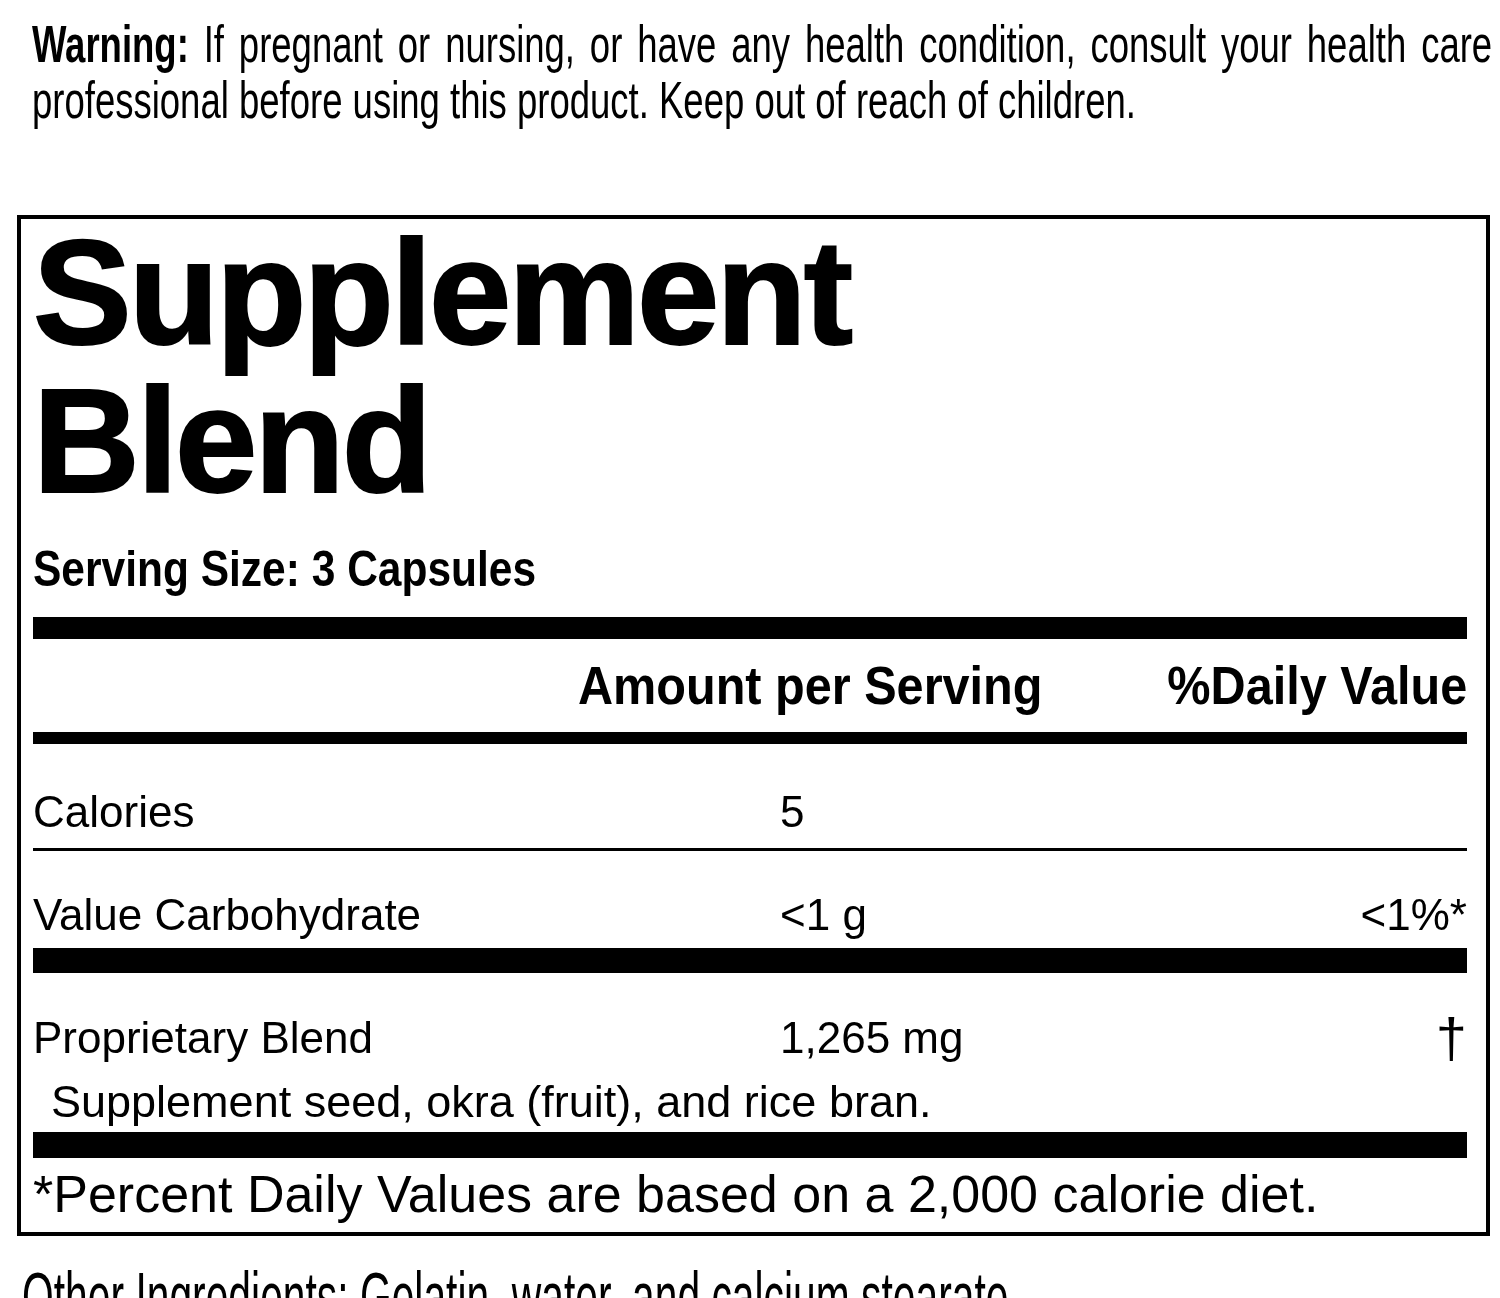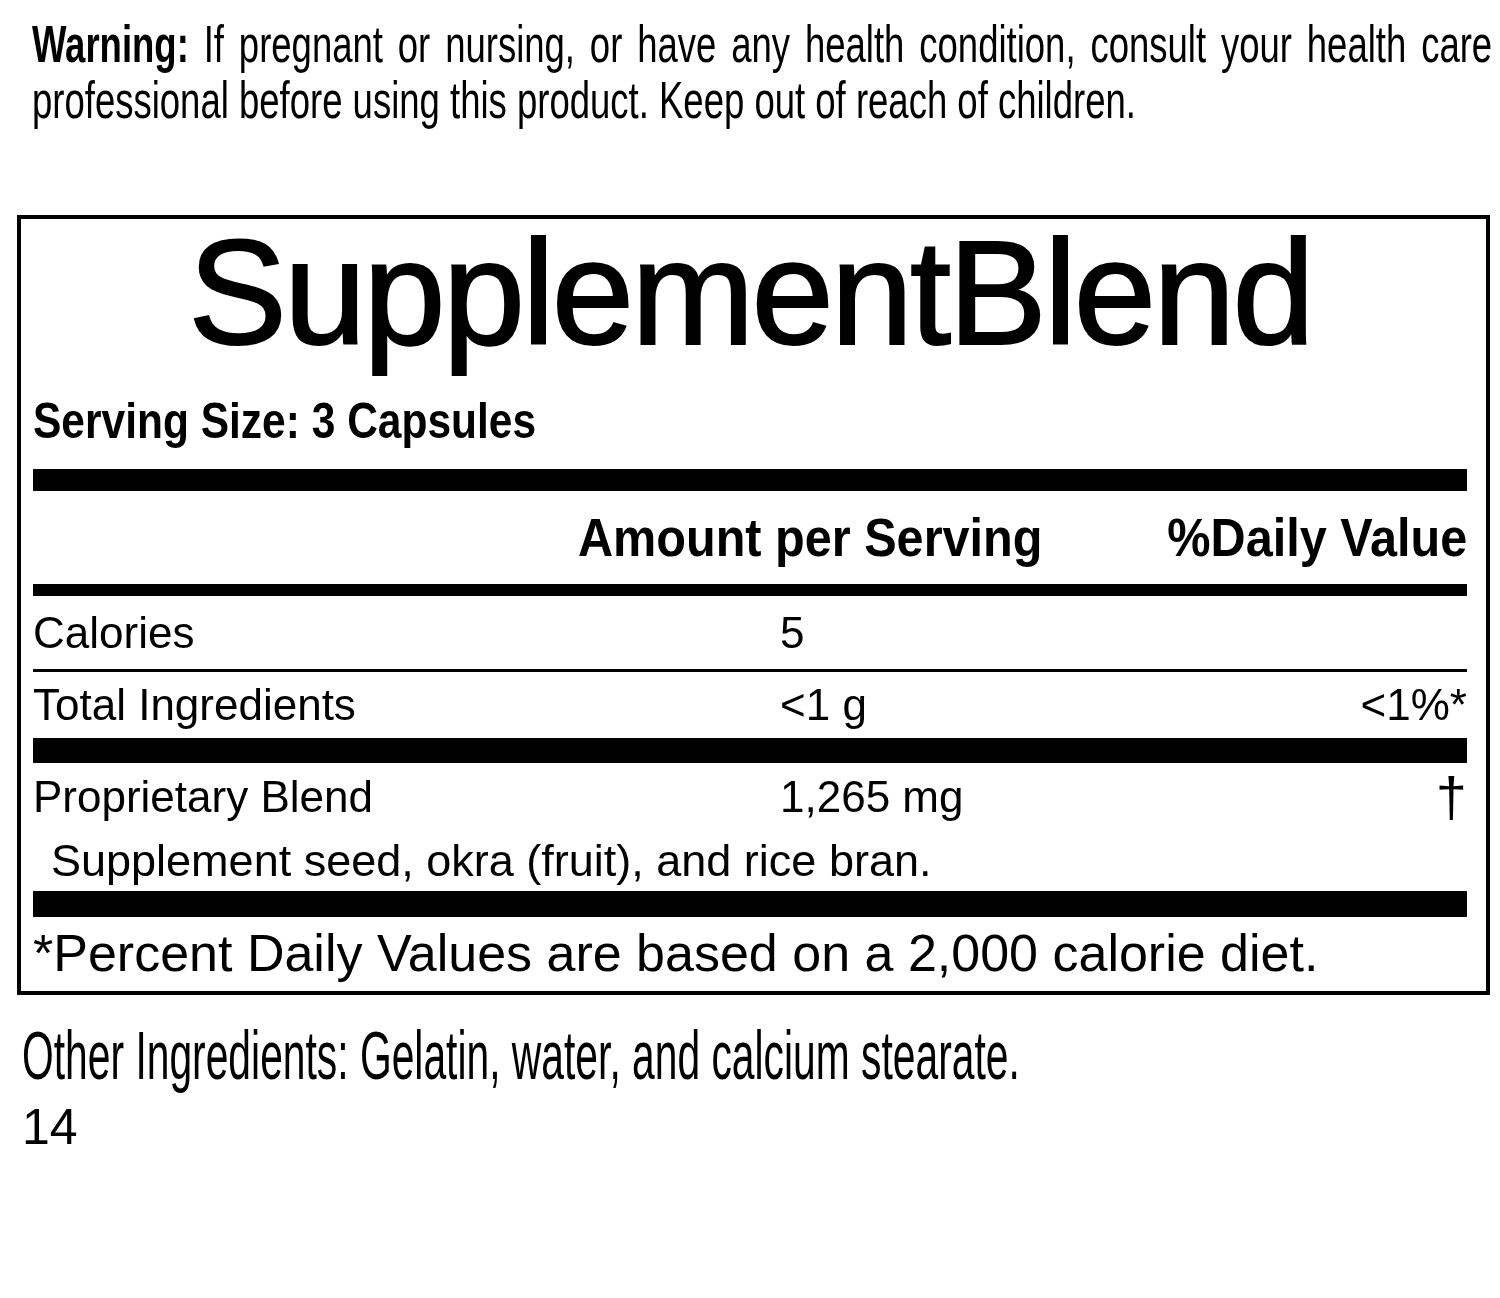--- a/index.html
+++ b/index.html
@@ -28,25 +28,26 @@
   
   .facts-box {
     box-sizing: border-box;
     width: 1473px;
     margin: 29px 0 0 17px;
     border: 4px solid #000;
     padding: 0 19px 2px 12px;
     background: #fff;
   }
   .sf-title {
-    display: flex; justify-content: center; align-items: baseline;
-    font-size: 148px; line-height: 148px; font-weight: normal;
+    display: flex; justify-content: space-between; align-items: baseline;
+    font-size: 148px; line-height: 148px; font-weight: bold;
     letter-spacing: -3px;
     -webkit-text-stroke: 2px #000;
     white-space: nowrap;
+    flex-direction: column;
   }
   .serving-block { margin-top: 22px; font-size: 50px; line-height: 64px; font-weight: bold; }
   .squeeze85 {
     display: inline-block; white-space: nowrap;
     transform: scaleX(0.85); transform-origin: 0 50%;
   }
   .bar { background: #000; width: 100%; }
   .bar-t1 { height: 22px; margin-top: 16px; }
   .bar-t2 { height: 12px; }
   .bar-t3 { height: 25px; }
@@ -57,21 +58,21 @@
     position: absolute; left: 545px; top: 0;
     font-size: 54px; font-weight: bold; white-space: nowrap;
     transform: scaleX(0.9); transform-origin: 0 50%;
   }
   .col-header-row .dv-h {
     position: absolute; right: 0; top: 0;
     font-size: 54px; font-weight: bold; white-space: nowrap;
     transform: scaleX(0.9); transform-origin: 100% 50%;
   }
 
-  .row { position: relative; font-size: 44px; }
+  .row { position: relative; font-size: 44px; margin-top: 31px; }
   .row .amt { position: absolute; left: 747px; top: 0; white-space: nowrap; }
   .row .dv  { position: absolute; right: 0; top: 0; white-space: nowrap; }
   .r-cal  { height: 73px; line-height: 73px; border-bottom: 3px solid #000; }
   .r-carb { height: 66px; line-height: 66px; }
   .r-prop { height: 68px; line-height: 68px; }
   .r-prop .dv { font-size: 56px; }
   .prop-desc { font-size: 45px; height: 60px; line-height: 60px; padding-left: 18px; white-space: nowrap; }
   .fn1 { font-size: 52px; height: 72px; line-height: 72px; white-space: nowrap; }
   .fn2 { font-size: 44px; height: 60px; line-height: 60px; white-space: nowrap; }
 
@@ -111,21 +112,21 @@
 
   <div class="bar bar-t2"></div>
 
   <div class="row r-cal">
     <span class="lbl">Calories</span>
     <span class="amt">5</span>
     <span class="dv"></span>
   </div>
 
   <div class="row r-carb">
-    <span class="lbl">Total Ingredients</span>
+    <span class="lbl">Value Carbohydrate</span>
     <span class="amt">&lt;1 g</span>
     <span class="dv">&lt;1%*</span>
   </div>
 
   <div class="bar bar-t3"></div>
 
   <div class="row r-prop">
     <span class="lbl">Proprietary Blend</span>
     <span class="amt">1,265 mg</span>
     <span class="dv">†</span>

